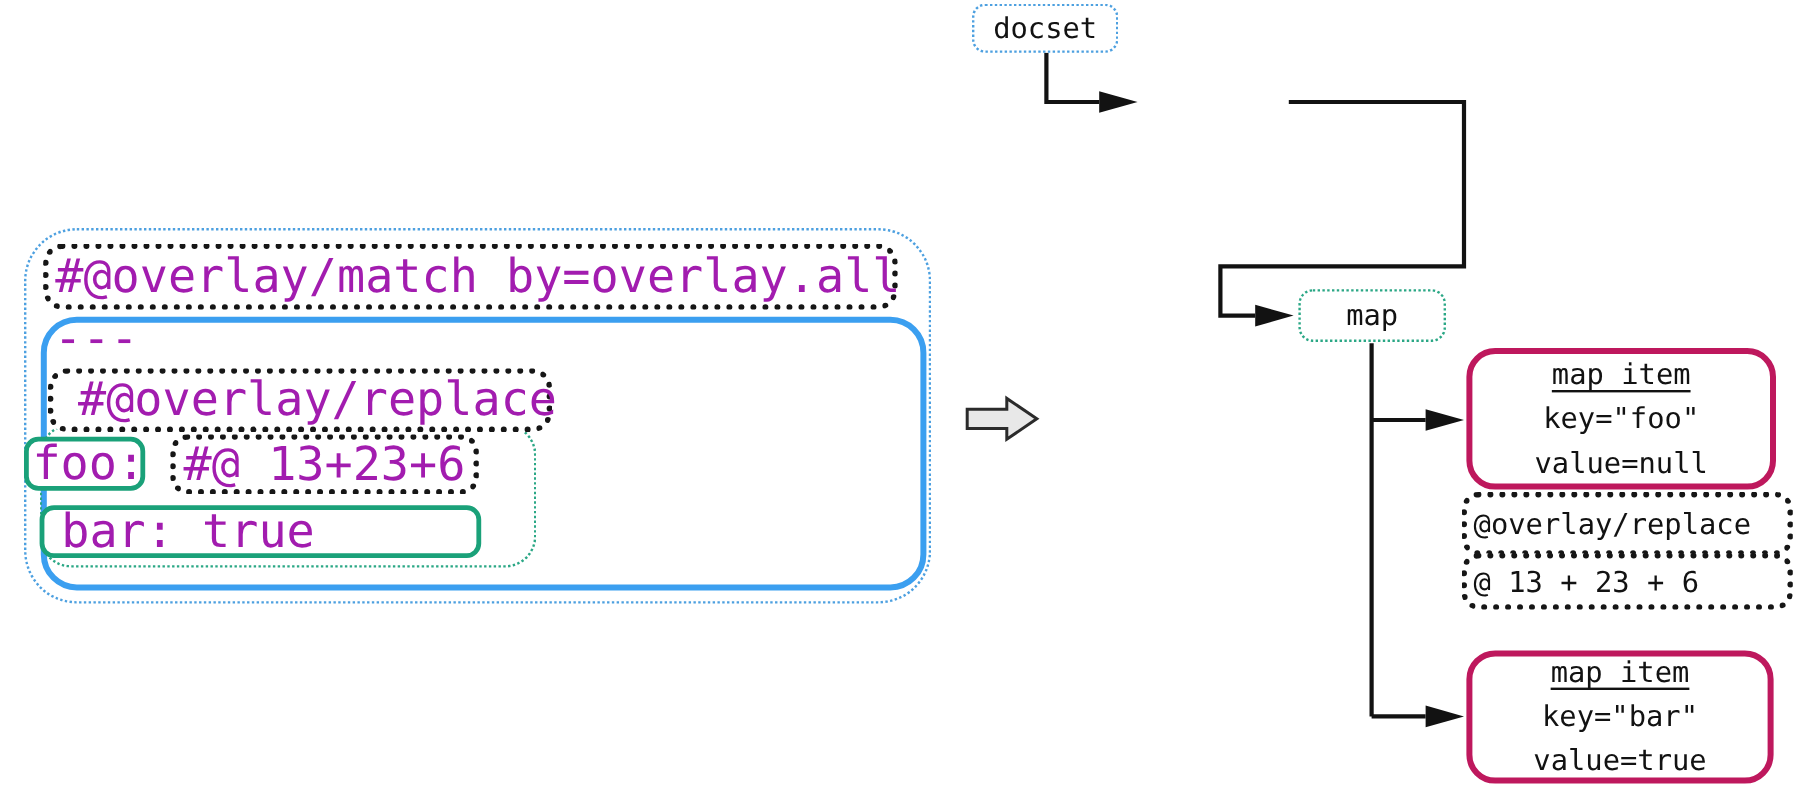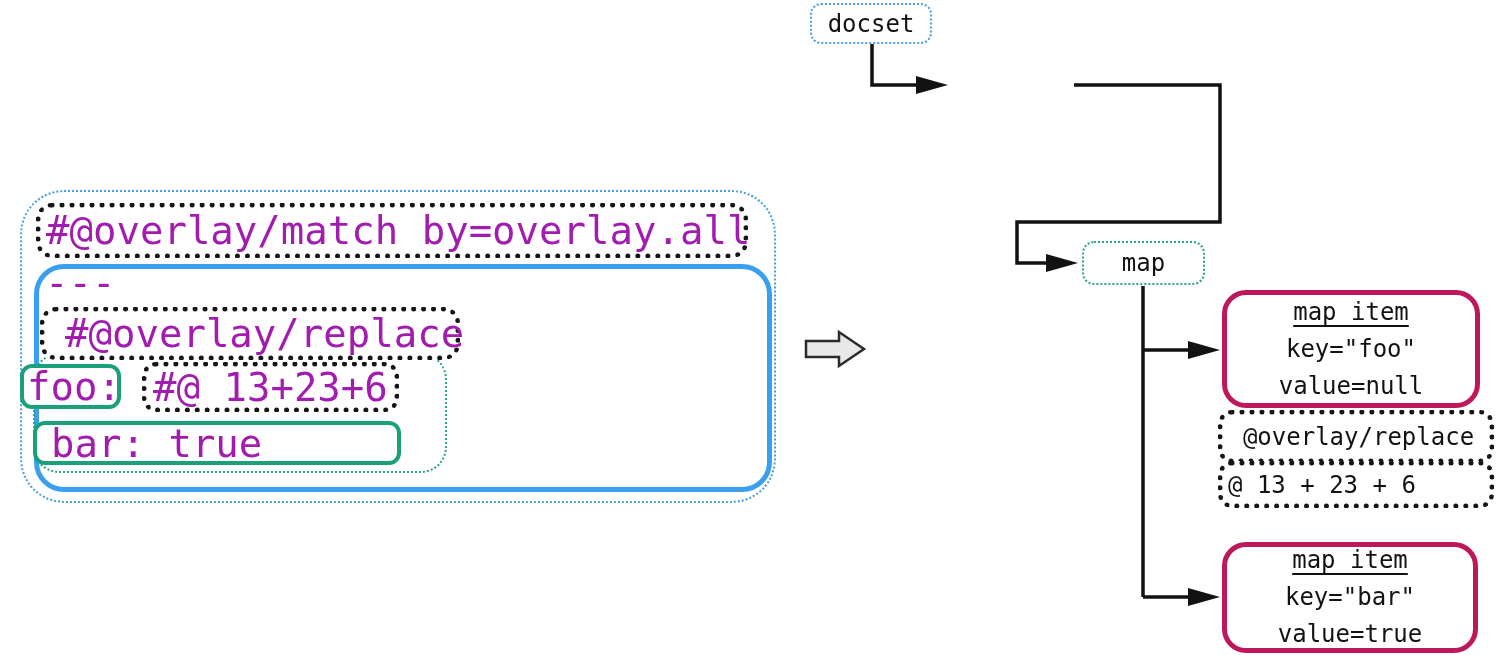--- a/index.html
+++ b/index.html
@@ -92,21 +92,21 @@
     display:flex;flex-direction:column;align-items:center;justify-content:center;
     background:#fff;line-height:37px;
   }
   .map-item-foo{left:1222px;top:290px;width:258px;height:118px;}
   .map-item-bar{left:1222px;top:542px;width:256px;height:111px;}
   .map-item .title{text-decoration:underline;text-underline-offset:5px;}
   .replace-ann-node{
     left:1218px;top:410px;width:276px;height:53px;
     border:5px dotted #161616;border-radius:14px;
     display:flex;align-items:center;padding-left:5px;
-    background:#fff;white-space:pre;justify-content:center;
+    background:#fff;white-space:pre;
   }
   .value-ann-node{
     left:1218px;top:461px;width:276px;height:47px;
     border:5px dotted #161616;border-radius:14px;
     display:flex;align-items:center;padding-left:5px;
     background:#fff;white-space:pre;
   }
   svg.overlay{position:absolute;left:0;top:0;pointer-events:none;}
   .lift{z-index:2;}
 </style>

